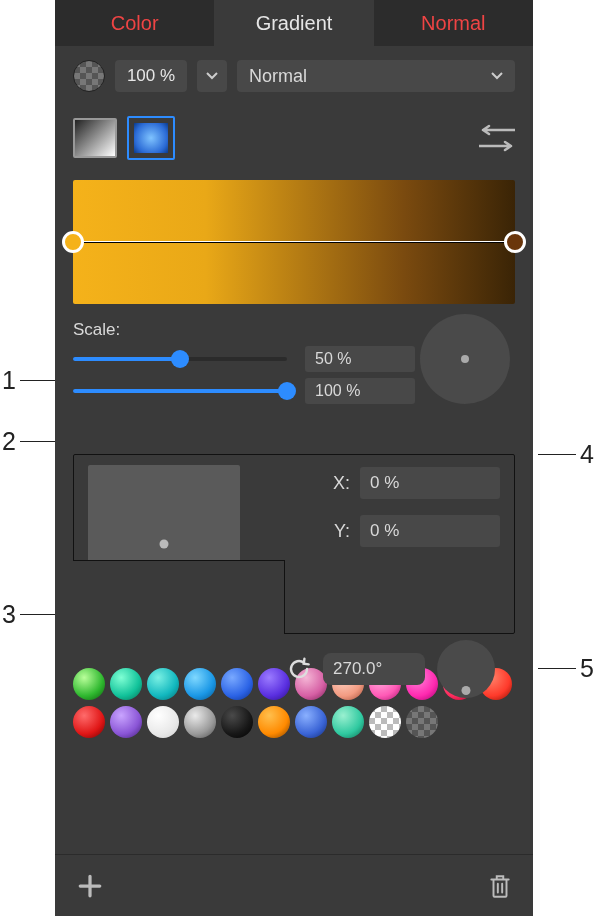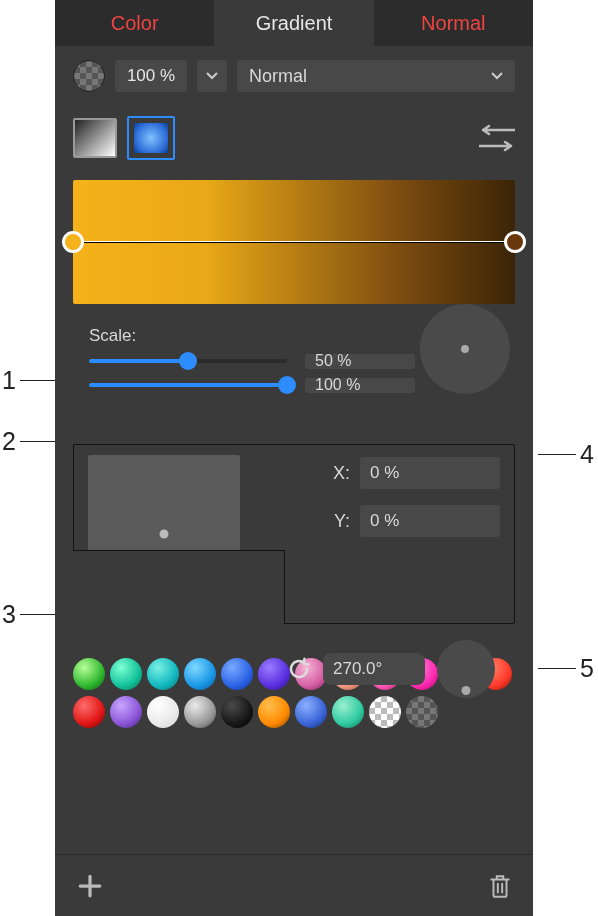--- a/index.html
+++ b/index.html
@@ -114,21 +114,21 @@
   }
   .slider .fill {
     position: absolute; top: 50%; left: 0; height: 4px;
     background: #2d8cff; border-radius: 2px; transform: translateY(-50%);
   }
   .slider .thumb {
     position: absolute; top: 50%; width: 18px; height: 18px; border-radius: 50%;
     background: #2d8cff; transform: translate(-50%,-50%);
   }
   .val-field {
-    width: 110px; height: 15px; background: #484848; border-radius: 3px;
+    width: 110px; height: 26px; background: #484848; border-radius: 3px;
     display: flex; align-items: center; padding: 0 10px; font-size: 16px;
   }
   .big-circle {
     width: 90px; height: 90px; border-radius: 50%; background: #4a4a4a;
     display: flex; align-items: center; justify-content: center;
   }
   .big-circle .dot { width: 8px; height: 8px; border-radius: 50%; background: #aaa; }
   
   .pos-group {
     position: relative;
@@ -263,21 +263,21 @@
     </div>
   </div>
 
   <div class="grad-preview">
     <div class="grad-line"></div>
     <div class="grad-stop left"></div>
     <div class="grad-stop right"></div>
   </div>
 
   <div style="display:flex; align-items:flex-end; padding-right:18px;">
-    <div style="flex:1; padding-left:34px;">
+    <div style="flex:1; padding-left:18px;">
       <div class="label">Scale:</div>
       <div class="sl-row">
         <div class="slider">
           <div class="track"></div>
           <div class="fill" style="width:50%;"></div>
           <div class="thumb" style="left:50%;"></div>
         </div>
         <div class="val-field">50 %</div>
       </div>
       <div class="sl-row">

